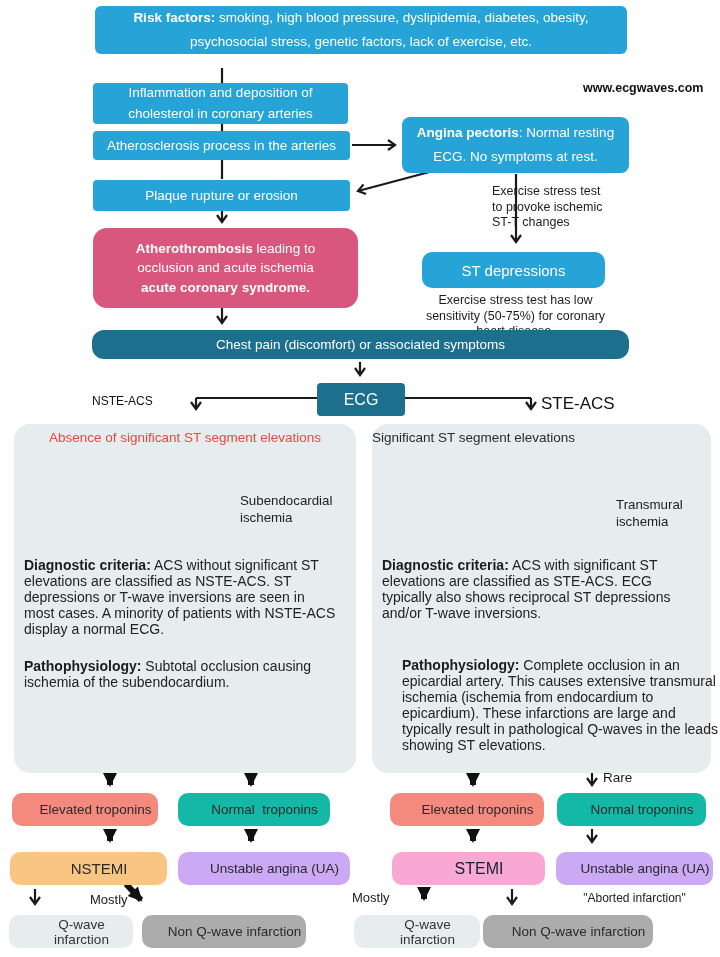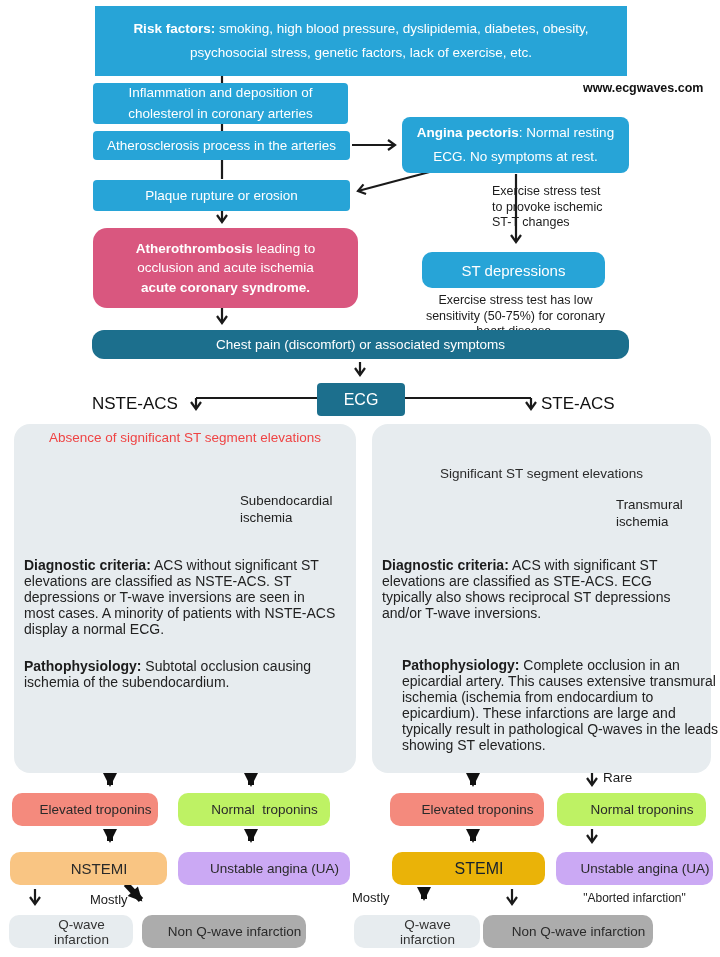--- a/index.html
+++ b/index.html
@@ -5,24 +5,24 @@
   html,body{margin:0;padding:0;background:#ffffff;}
   body{font-family:"Liberation Sans","DejaVu Sans",sans-serif;color:#1a1a1a;}
   .stage{position:relative;width:720px;height:957px;background:#ffffff;overflow:hidden;}
   .abs{position:absolute;box-sizing:border-box;}
   .box{display:flex;align-items:center;justify-content:center;text-align:center;}
   .cyan{background:#27A4D7;color:#ffffff;}
   .teal{background:#1C6F8D;color:#ffffff;}
   .pinkbox{background:#D9577F;color:#ffffff;}
   .panel{background:#E7ECEF;border-radius:16px;}
   .salmon{background:#F48A7D;}
-  .green{background:#bef264;}
+  .green{background:#14b8a6;}
   .orange{background:#F9C583;}
   .purple{background:#CBA9F4;}
-  .blue{background:#eab308;}
+  .blue{background:#f9a8d4;}
   .gray{background:#ACACAC;}
   .light{background:#E7ECEF;}
   .fs13{font-size:13.5px;}
   .bb{border-radius:10px;height:33px;font-size:13.5px;color:#2a2a2a;white-space:pre-wrap;padding-left:21px;}
   .note{color:#1c1c1c;font-size:12.5px;line-height:15.5px;}
   .para{font-size:14px;line-height:16px;color:#222;}
   .para b{color:#1c1c1c;}
   svg.overlay{position:absolute;left:0;top:0;width:720px;height:957px;pointer-events:none;}
 </style>
 </head>
@@ -89,21 +89,21 @@
 
     <g transform="translate(486,450)" stroke-linecap="round" fill="none">
       <path d="M16,12 C8,50 18,82 50,90 C80,84 88,52 86,14" stroke="#E5628D" stroke-width="13"></path>
       <path d="M50,88 C48,62 44,38 36,16" stroke="#E5628D" stroke-width="12"></path>
       <path d="M85,30 C88,54 78,76 52,89" stroke="#212121" stroke-width="13"></path>
     </g>
   </svg>
 
   <div class="abs" style="left:583px;top:81px;width:135px;font-size:12.5px;font-weight:bold;color:#111;">www.ecgwaves.com</div>
 
-  <div class="abs box cyan" style="left:95px;top:6px;width:532px;height:70px;border-radius:0;font-size:13.5px;line-height:24px;padding:0 30px;">
+  <div class="abs box cyan" style="left:95px;top:6px;width:532px;height:48px;border-radius:6px;font-size:13.5px;line-height:24px;padding:0 30px;">
     <span><b>Risk factors:</b><span> smoking, high blood pressure, dyslipidemia, diabetes, obesity, psychosocial stress, genetic factors, lack of exercise, etc.</span></span>
   </div>
 
   <div class="abs box cyan fs13" style="left:93px;top:83px;width:255px;height:41px;border-radius:4px;line-height:20.5px;padding:0 16px;">Inflammation and deposition of cholesterol in coronary arteries</div>
 
   <div class="abs box cyan fs13" style="left:93px;top:131px;width:257px;height:29px;border-radius:4px;">Atherosclerosis process in the arteries</div>
 
   <div class="abs box cyan" style="left:402px;top:117px;width:227px;height:56px;border-radius:8px;font-size:13.5px;line-height:24px;padding:0 12px;">
     <span><b>Angina pectoris</b><span>: Normal resting ECG. No symptoms at rest.</span></span>
   </div>
@@ -117,28 +117,28 @@
   <div class="abs note" style="left:492px;top:184px;width:118px;">Exercise stress test to provoke ischemic ST-T changes</div>
 
   <div class="abs box cyan" style="left:422px;top:252px;width:183px;height:36px;border-radius:10px;font-size:15px;">ST depressions</div>
 
   <div class="abs note" style="left:413px;top:293px;width:205px;text-align:center;">Exercise stress test has low sensitivity (50-75%) for coronary heart disease.</div>
 
   <div class="abs box teal fs13" style="left:92px;top:330px;width:537px;height:29px;border-radius:12px;">Chest pain (discomfort) or associated symptoms</div>
 
   <div class="abs box teal" style="left:317px;top:383px;width:88px;height:33px;border-radius:4px;font-size:16px;">ECG</div>
 
-  <div class="abs" style="left:92px;top:394px;font-size:17px;color:#111;">NSTE-ACS</div>
+  <div class="abs" style="left:92px;top:394px;font-size:12px;color:#111;">NSTE-ACS</div>
   <div class="abs" style="left:541px;top:394px;font-size:17px;color:#111;">STE-ACS</div>
 
   <div class="abs panel" style="left:14px;top:424px;width:342px;height:349px;"></div>
   <div class="abs panel" style="left:372px;top:424px;width:339px;height:349px;"></div>
 
   <div class="abs" style="left:14px;top:430px;width:342px;text-align:center;font-size:13.5px;color:#ef4444;">Absence of significant ST segment elevations</div>
-  <div class="abs" style="left:372px;top:430px;width:339px;text-align:center;font-size:13.5px;color:#2b2b2b;margin-top:36px;">Significant ST segment elevations</div>
+  <div class="abs" style="left:372px;top:430px;width:339px;font-size:13.5px;color:#2b2b2b;">Significant ST segment elevations</div>
 
   <div class="abs" style="left:240px;top:492px;width:112px;font-size:13.3px;line-height:17px;color:#222;">Subendocardial ischemia</div>
   <div class="abs" style="left:616px;top:496px;width:95px;font-size:13.3px;line-height:17px;color:#222;">Transmural ischemia</div>
 
   <div class="abs para" style="left:24px;top:557px;width:314px;">
     <b>Diagnostic criteria:</b><span> ACS without significant ST elevations are classified as NSTE-ACS. ST depressions or T-wave inversions are seen in most cases. A minority of patients with NSTE-ACS display a normal ECG.</span>
   </div>
   <div class="abs para" style="left:24px;top:658px;width:314px;">
     <b>Pathophysiology:</b><span> Subtotal occlusion causing ischemia of the subendocardium.</span>
   </div>

